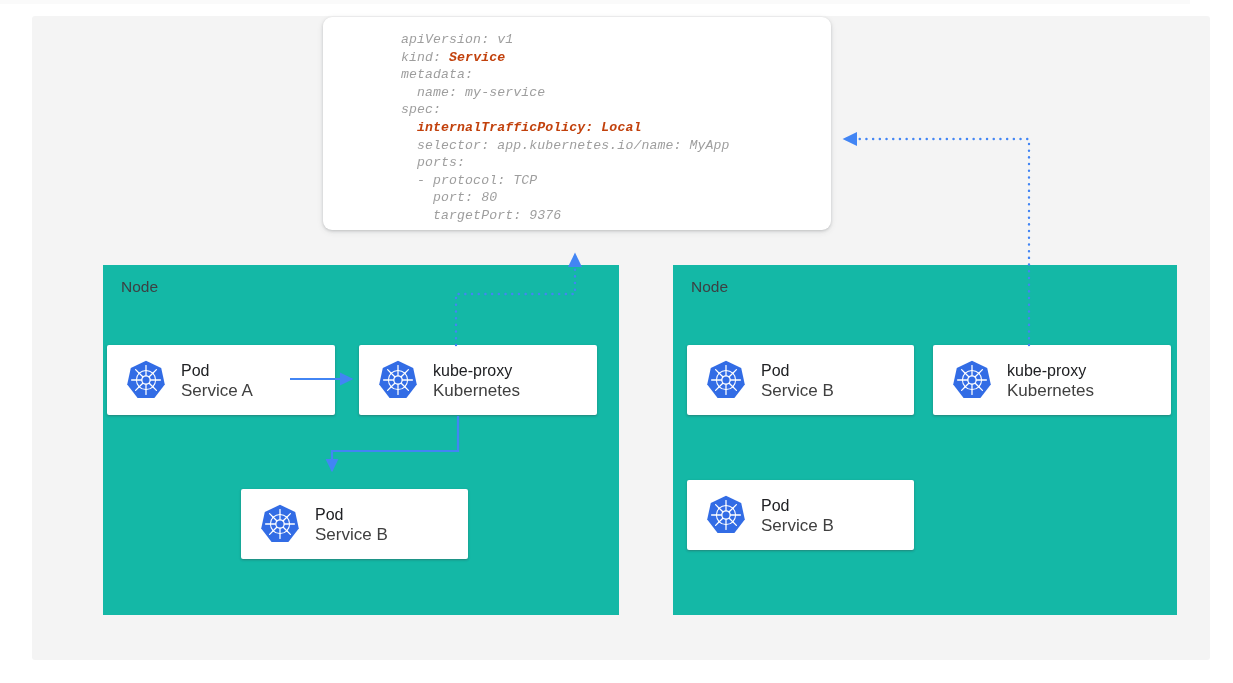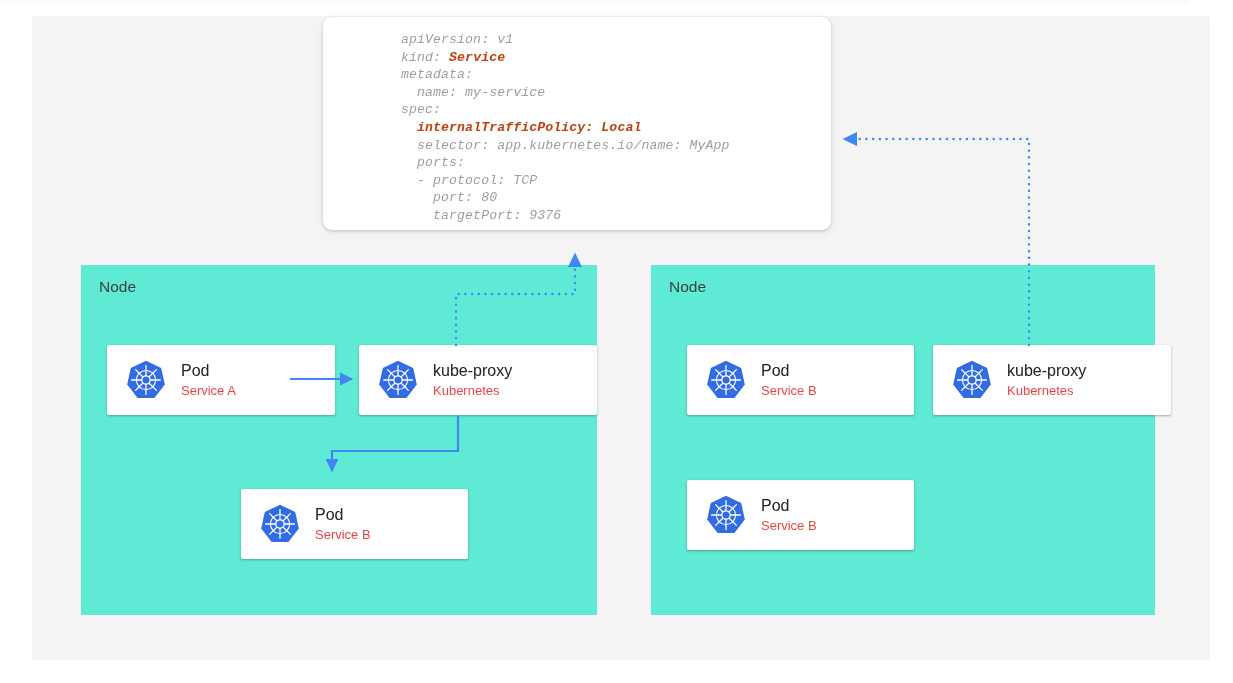--- a/index.html
+++ b/index.html
@@ -65,21 +65,22 @@
   }
   .yaml-line { display: block; height: 17.6px; }
   .yaml-line b {
     font-weight: bold;
     color: #c2410c;
   }
 
   
   .node {
     position: absolute;
-    background: #5eead4;
+    background: #14b8a6;
+    margin-left: 22px;
   }
   .node-left  { left: 81px;  top: 265px; width: 516px; height: 350px; }
   .node-right { left: 651px; top: 265px; width: 504px; height: 350px; }
   .node-label {
     position: absolute;
     left: 18px;
     top: 13px;
     font-size: 15.5px;
     color: #3c4043;
     font-family: "Liberation Sans", sans-serif;
@@ -109,22 +110,22 @@
     top: 50%;
     transform: translateY(-50%);
   }
   .card-title {
     font-size: 16px;
     color: #202124;
     line-height: 21px;
     white-space: nowrap;
   }
   .card-sub {
-    font-size: 13px;
-    color: #ef4444;
+    font-size: 17px;
+    color: #404040;
     line-height: 20px;
     white-space: nowrap;
   }
 
   
   .connectors {
     position: absolute;
     left: 0; top: 0;
     width: 1233px;
     height: 683px;

